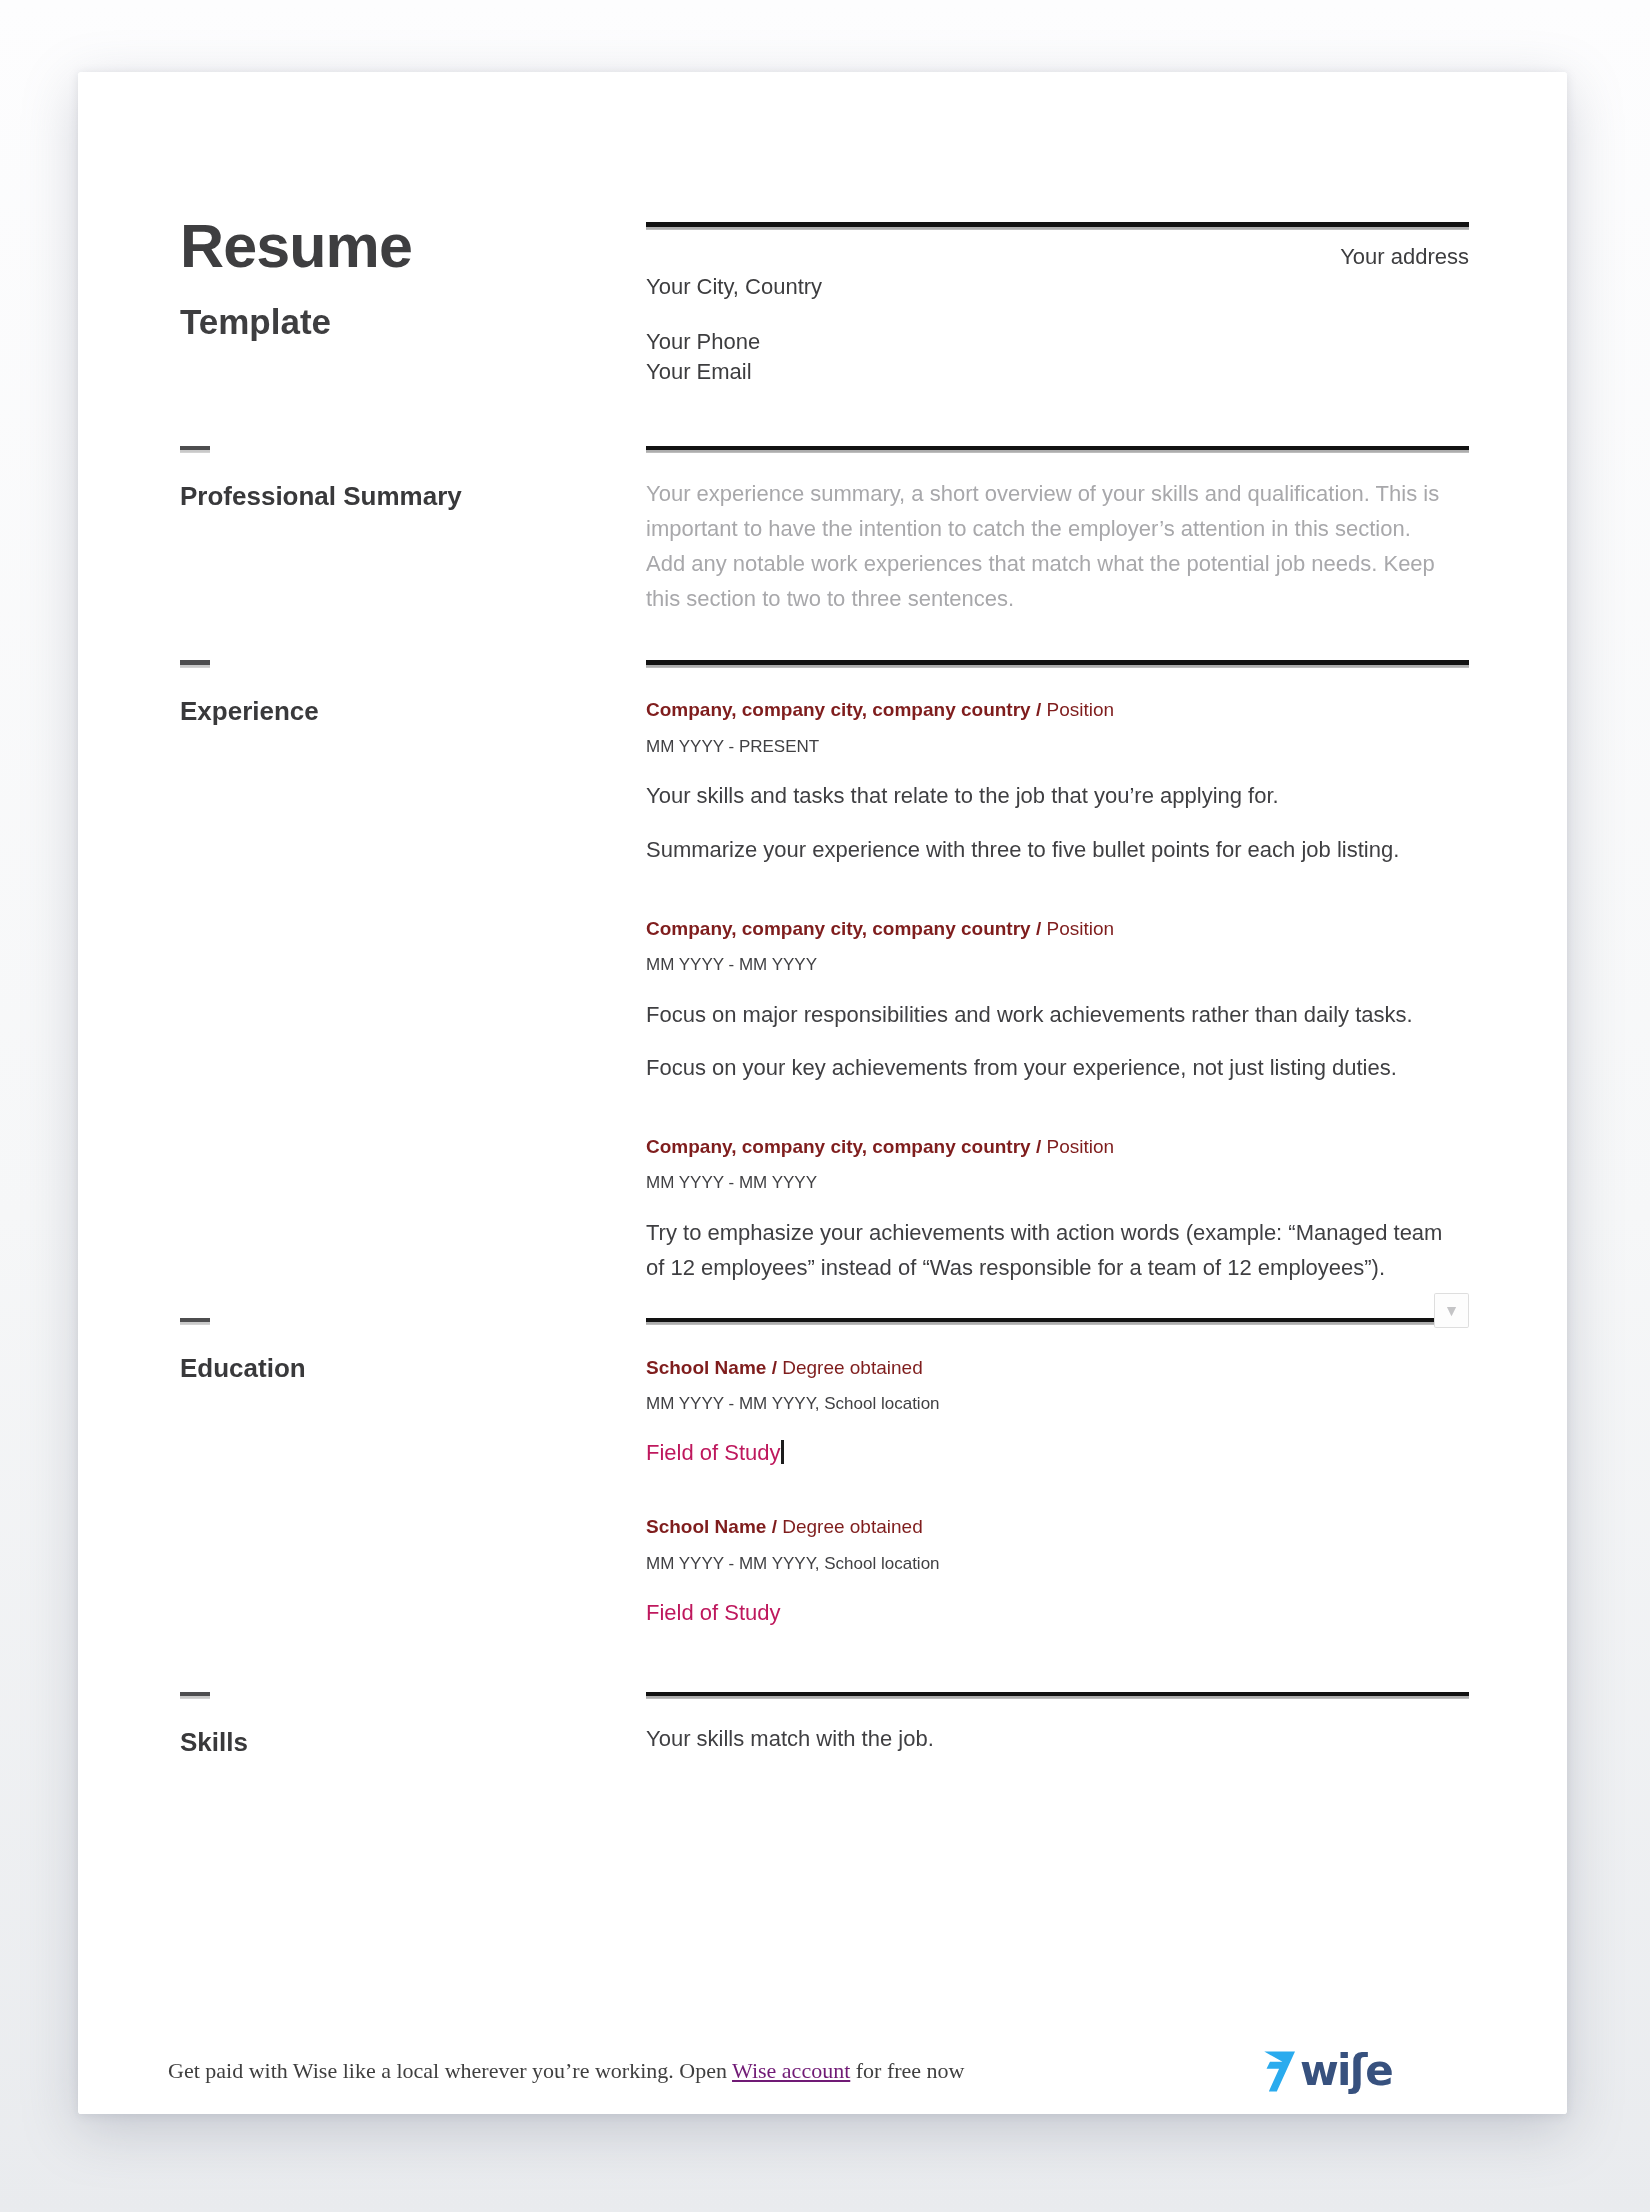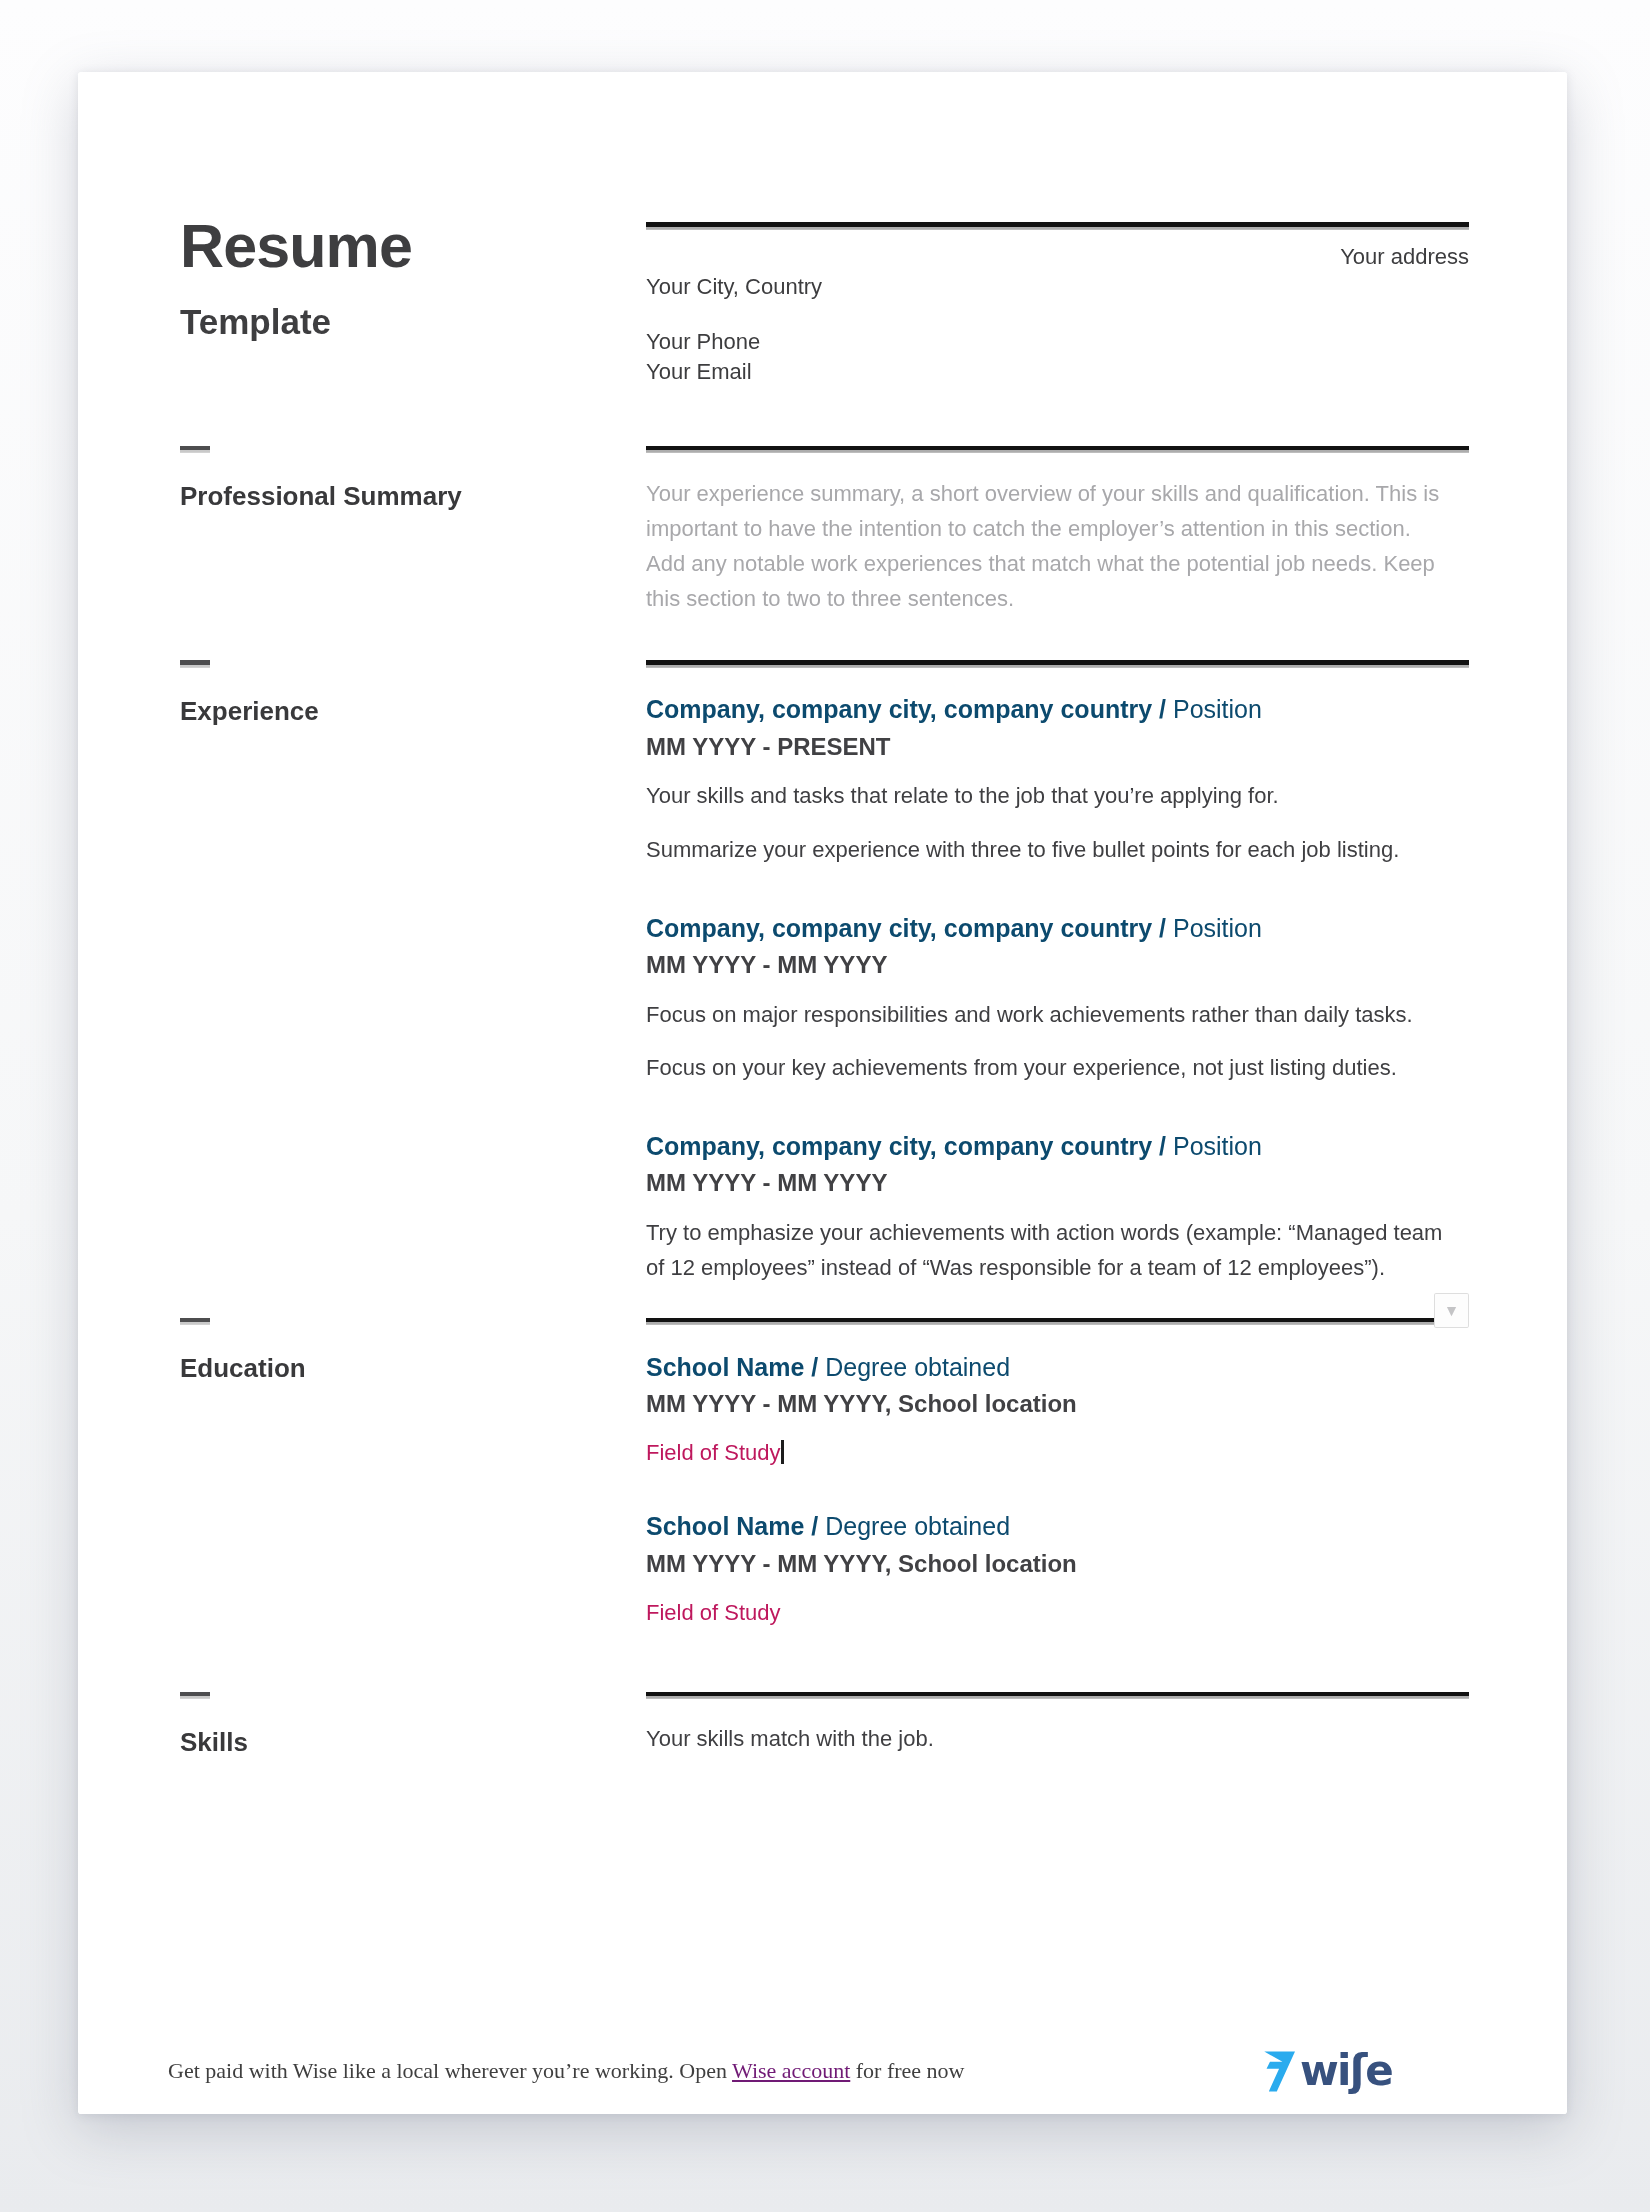--- a/index.html
+++ b/index.html
@@ -29,23 +29,23 @@
   .addr{ font-size:22px; line-height:30px; color:#3d3d3f; }
   .addr.first{ margin-top:14.8px;text-align:right; }
   .addr.gap{ margin-top:25px; }
 
   .placeholder{
     margin-top:26px; font-size:22px; line-height:35px; color:#a8a8ab; max-width:798px;
   }
 
   .jobs{ margin-top:29.5px; }
   .job + .job{ margin-top:46px; }
-  .job-title, .school-title{ font-size:25px; line-height:31px; color:#0c4a6e; font-weight:bold; }
+  .job-title, .school-title{ font-size:19px; line-height:31px; color:#7f1d1d; font-weight:bold; }
   .job-title .normal, .school-title .normal{ font-weight:normal; }
-  .job-dates, .school-dates{ font-size:24px; line-height:26px; color:#414144; margin-top:8.3px;font-weight:bold; }
+  .job-dates, .school-dates{ font-size:17px; line-height:26px; color:#414144; margin-top:8.3px; }
   .job p{ font-size:22px; line-height:35px; color:#3f3f42; margin-top:18.5px; max-width:812px; }
 
   .divider-wrap{ position:relative; }
   .divider.short{ width:calc(100% - 34px); }
   .dropdown-btn{
     position:absolute; right:0; top:-25px; width:35px; height:35px;
     background:#fdfdfd; border:0.9px solid #dedede; border-radius:1.8px;
     display:flex; align-items:center; justify-content:center; cursor:pointer;
   }
   .dropdown-btn .tri{ color:#c4c4c6; font-size:15.7px; line-height:1; }

